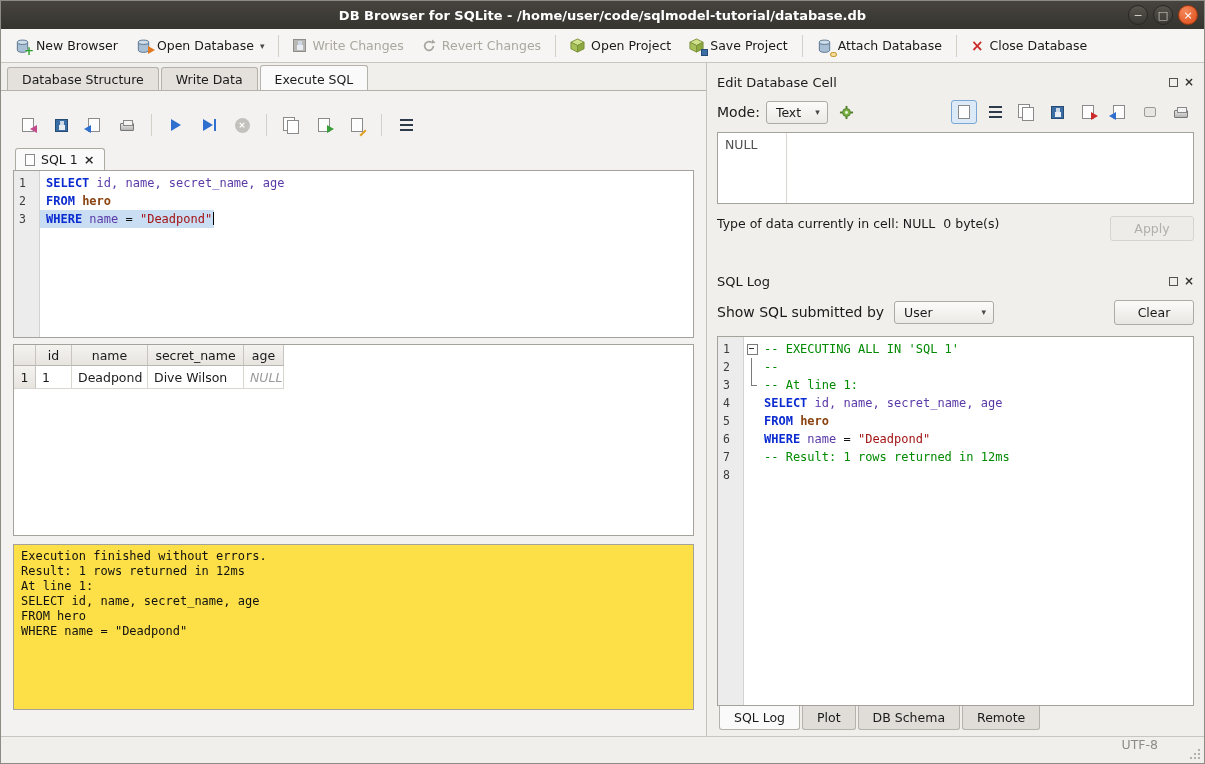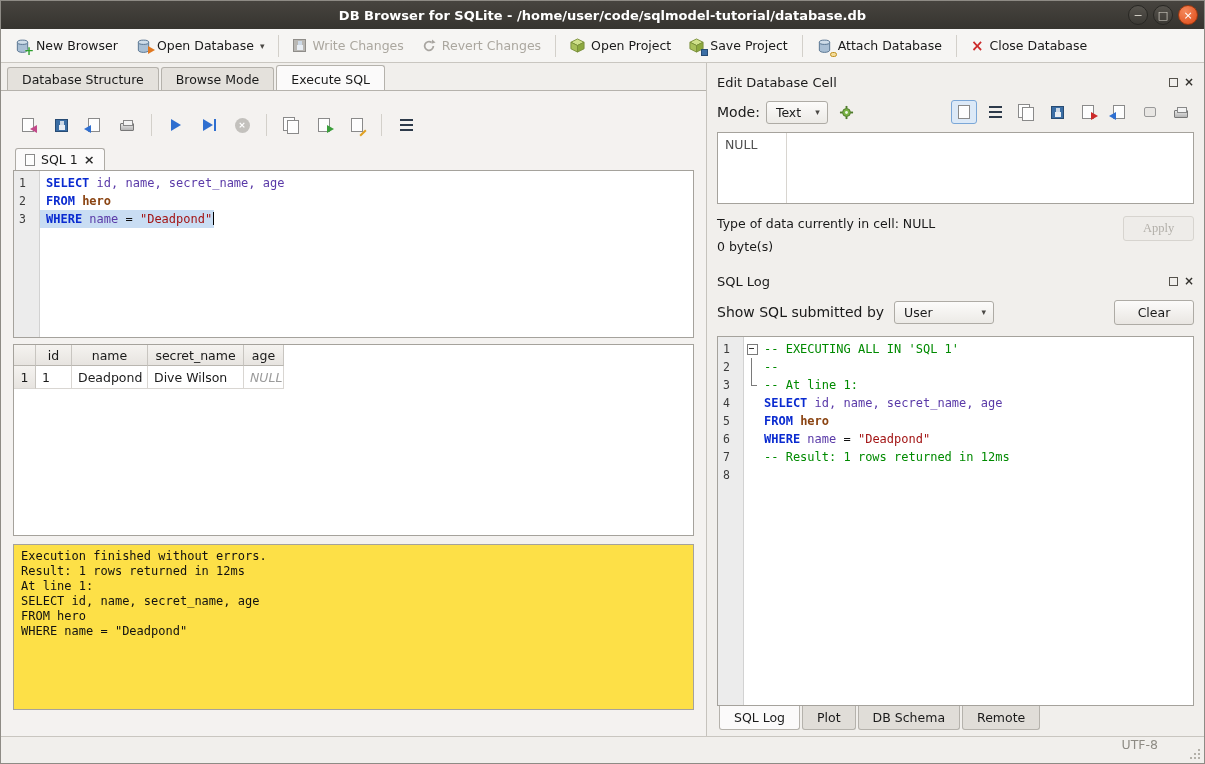--- a/index.html
+++ b/index.html
@@ -107,24 +107,24 @@
   .mini-close { font-size:12px; line-height:10px; color:#33312d; font-weight:bold; cursor:pointer; }
   .cell-toolbar { margin-top:4px; flex:0 0 32px; display:flex; align-items:center; gap:6px; }
   .lbl { font-size:14px; }
   .combo { display:flex; align-items:center; gap:14px; background:linear-gradient(#fcfbfa,#eceae6); border:1px solid #aeaba5; border-radius:3px; padding:3px 7px 3px 9px; font-size:12.5px; cursor:pointer; white-space:nowrap; }
   .combo .arr { font-size:9px; color:#4a4844; }
   .cell-icons { margin-left:auto; display:flex; gap:5px; align-items:center; }
   .cell-box { margin-top:4px; flex:0 0 72px; border:1px solid #a5a29c; background:#fff; position:relative; }
   .cell-box .nulltext { position:absolute; left:7px; top:4px; color:#4f4f4f; font-size:12.5px; }
   .cell-box::after { content:""; position:absolute; left:68px; top:0; bottom:0; border-left:1px solid #d8d5d0; }
   .cell-info { margin-top:12px; flex:0 0 46px; display:flex; }
-  .cell-info .texts { flex:1; display:flex; flex-direction:column; gap:8px; font-size:12.5px; }
+  .cell-info .texts { flex:1; display:flex; flex-direction:row; gap:8px; font-size:12.5px; }
   .btn { padding:4px 12px; border:1px solid #aeaba5; border-radius:3px; background:linear-gradient(#fcfbfa,#e9e6e2); font-size:12.5px; cursor:pointer; text-align:center; }
   .btn.disabled { color:#b2afa9; background:#eeece9; border-color:#d7d4cf; cursor:default; }
-  .apply { width:71px; align-self:flex-start;font-family:Liberation Serif, serif; }
+  .apply { width:84px; align-self:flex-start; }
   .log-filter { margin-top:5px; flex:0 0 32px; display:flex; align-items:center; }
   .log-filter .combo { margin-left:10px; width:100px; justify-content:space-between; }
   .log-filter .btn.clear { margin-left:auto; width:80px; }
   .log-box { margin-top:8px; flex:1; border:1px solid #a5a29c; background:#fff; position:relative; overflow:hidden; margin-bottom:0; }
   .log-row .fold { width:16px; flex:0 0 16px; position:relative; }
   .fold-start::before { content:""; position:absolute; left:3px; top:4px; width:9px; height:9px; border:1px solid #7a7a7a; background:#fff; }
   .fold-start::after { content:""; position:absolute; left:5px; top:8px; width:5px; height:1px; background:#333; }
   .fold-mid::before { content:""; position:absolute; left:7px; top:0; bottom:0; width:1px; background:#7a7a7a; }
   .fold-end::before { content:""; position:absolute; left:7px; top:0; height:9px; width:1px; background:#7a7a7a; }
   .fold-end::after { content:""; position:absolute; left:7px; top:9px; width:6px; height:1px; background:#7a7a7a; }
@@ -230,21 +230,21 @@
       <span class="icon x-red">×</span>
       <span>Close Database</span>
     </div>
   </div>
 
   <div class="main">
 
     <div class="left">
       <div class="main-tabs">
         <div class="mtab">Database Structure</div>
-        <div class="mtab">Browse Mode</div>
+        <div class="mtab">Write Data</div>
         <div class="mtab active">Execute SQL</div>
       </div>
       <div class="left-content">
 
         <div class="sql-toolbar">
           <span class="iconbtn">
               <span class="icon">
                 <span class="i-page"></span>
                 <span class="badge arrow-magenta"></span>
               </span>

